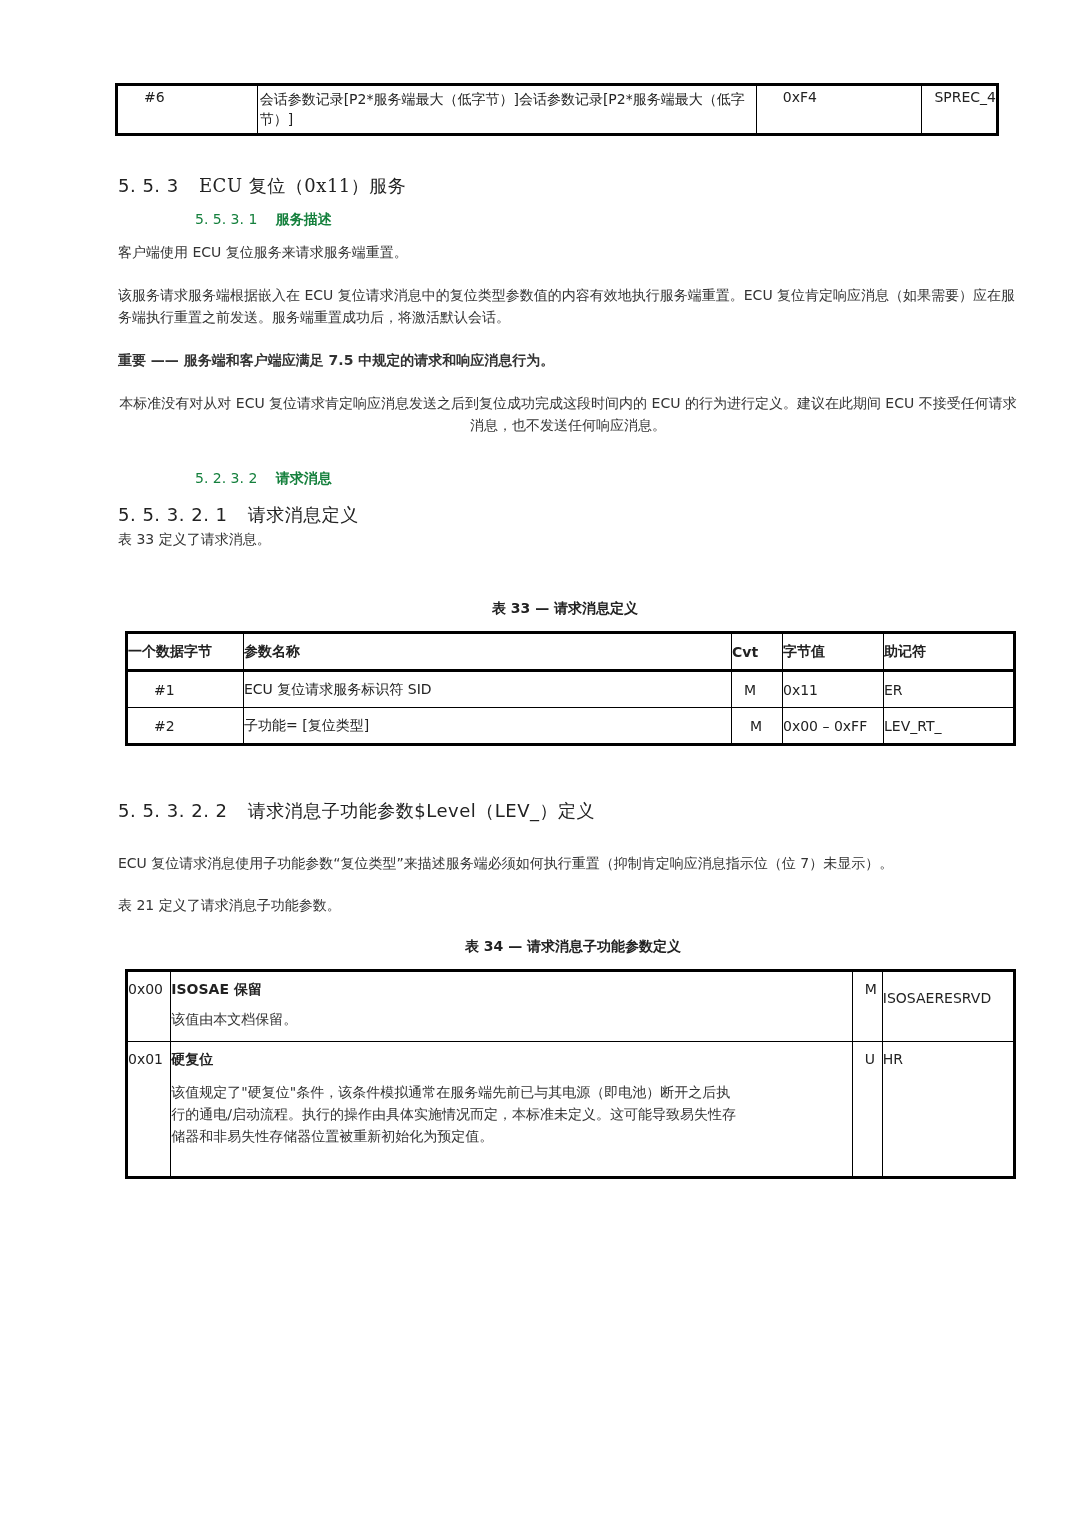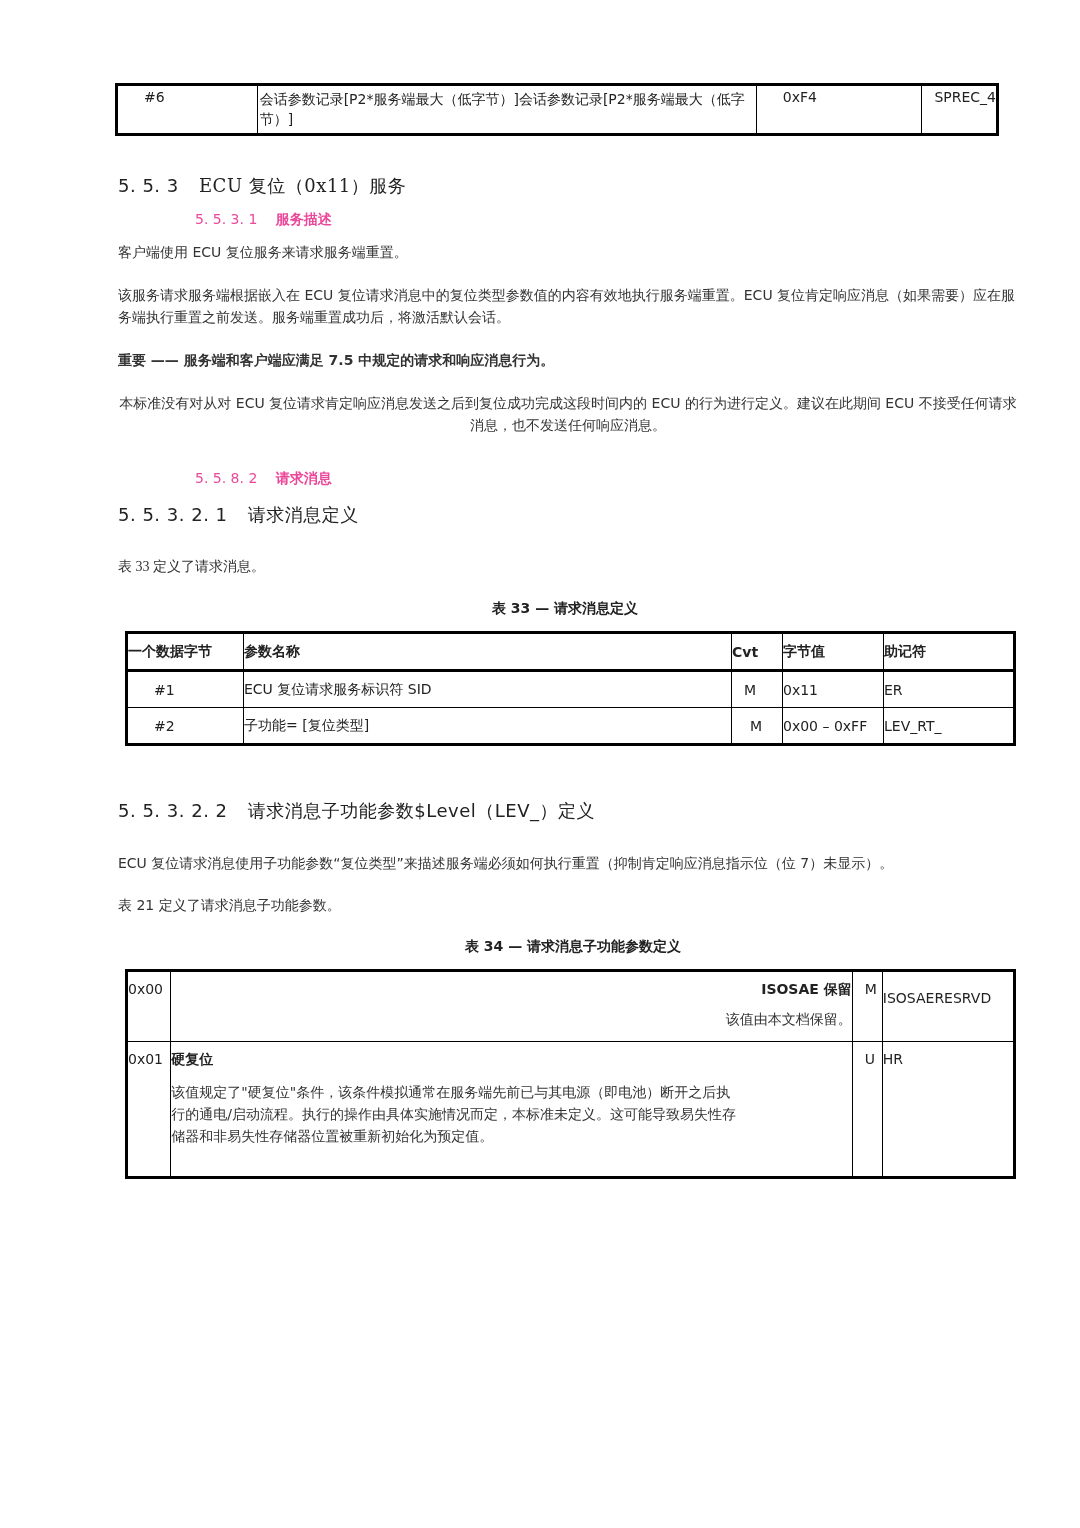--- a/index.html
+++ b/index.html
@@ -1,21 +1,21 @@
 <!DOCTYPE html>
 <html><head>
 <meta charset="utf-8">
 <style>
   html, body { margin: 0; padding: 0; background: #ffffff; }
   body { width: 1080px; height: 1528px; position: relative; overflow: hidden;
          font-family: "DejaVu Sans", "Liberation Sans", sans-serif; color: #222; }
   .abs { position: absolute; }
   .p { font-size: 14px; line-height: 22px; color: #333; }
   .h2 { font-size: 18px; color: #222; letter-spacing: 0.5px; }
-  .h3 { font-size: 14px; color: #ec4899; }
+  .h3 { font-size: 14px; color: #15803d; }
   .h3 b, .bold { font-weight: bold; }
   .caption { font-size: 14px; font-weight: bold; color: #222; }
   table { border-collapse: collapse; position: absolute; font-size: 14px; color: #222; }
   td { border: 1px solid #000; vertical-align: top; padding: 0; }
   table.outer { border: 3px solid #000; }
   .hdr td { border-bottom: 3px solid #000; height: 35px; vertical-align: middle; font-weight: bold; }
   .cell-pad { padding: 4px 0 0 0; }
 </style>
 </head>
 <body>
@@ -43,30 +43,30 @@
 
 <div class="abs p" style="left:118px; top:241px; width:900px;">客户端使用 ECU 复位服务来请求服务端重置。</div>
 
 <div class="abs p" style="left:118px; top:284px; width:900px;">该服务请求服务端根据嵌入在 ECU 复位请求消息中的复位类型参数值的内容有效地执行服务端重置。ECU 复位肯定响应消息（如果需要）应在服务端执行重置之前发送。服务端重置成功后，将激活默认会话。</div>
 
 <div class="abs p bold" style="left:118px; top:349px; width:900px;">重要 —— 服务端和客户端应满足 7.5 中规定的请求和响应消息行为。</div>
 
 <div class="abs p" style="left:118px; top:392px; width:900px;text-align:center;">本标准没有对从对 ECU 复位请求肯定响应消息发送之后到复位成功完成这段时间内的 ECU 的行为进行定义。建议在此期间 ECU 不接受任何请求消息，也不发送任何响应消息。</div>
 
 <div class="abs h3" style="left:195px; top:470px;">
-  <span>5. 5. 8. 2</span>
+  <span>5. 2. 3. 2</span>
   <b style="margin-left:14px;">请求消息</b>
 </div>
 
 <div class="abs h2" style="left:118px; top:503px;">
   <span>5. 5. 3. 2. 1</span>
   <span style="margin-left:14px;">请求消息定义</span>
 </div>
 
-<div class="abs p" style="left:118px; top:556px;font-family:Liberation Serif, serif;">表 33 定义了请求消息。</div>
+<div class="abs p" style="left:118px; top:528px;">表 33 定义了请求消息。</div>
 
 <div class="abs caption" style="left:0; width:1130px; text-align:center; top:600px;">表 33 — 请求消息定义</div>
 
 <table class="outer" style="left:125px; top:631px; width:891px;">
   <tbody>
       <tr class="hdr">
     <td style="width:115px;">一个数据字节</td>
     <td style="width:487px;">参数名称</td>
     <td style="width:50px;">Cvt</td>
     <td style="width:100px;">字节值</td>
@@ -97,21 +97,21 @@
 <div class="abs p" style="left:118px; top:852px; width:920px; white-space:nowrap;">ECU 复位请求消息使用子功能参数“复位类型”来描述服务端必须如何执行重置（抑制肯定响应消息指示位（位 7）未显示）。</div>
 
 <div class="abs p" style="left:118px; top:894px;">表 21 定义了请求消息子功能参数。</div>
 
 <div class="abs caption" style="left:0; width:1146px; text-align:center; top:938px;">表 34 — 请求消息子功能参数定义</div>
 
 <table class="outer" style="left:125px; top:969px; width:891px;">
   <tbody>
   <tr style="height:71px;">
     <td class="cell-pad" style="padding-top:9px;">0x00</td>
-    <td class="cell-pad" style="padding-top:9px;text-align:right;">
+    <td class="cell-pad" style="padding-top:9px;">
       <div class="bold">ISOSAE 保留</div>
       <div style="margin-top:12px; color:#333;">该值由本文档保留。</div>
     </td>
     <td class="cell-pad" style="padding-top:9px; padding-left:12px;">M</td>
     <td class="cell-pad" style="padding-top:18px;">ISOSAERESRVD</td>
   </tr>
   <tr style="height:136px;">
     <td class="cell-pad" style="padding-top:9px;">0x01</td>
     <td class="cell-pad" style="padding-top:9px;">
       <div class="bold">硬复位</div>

